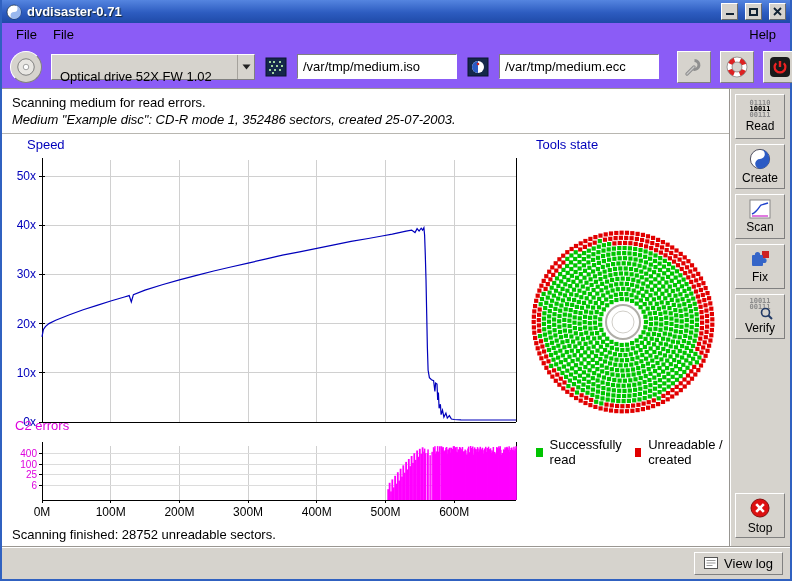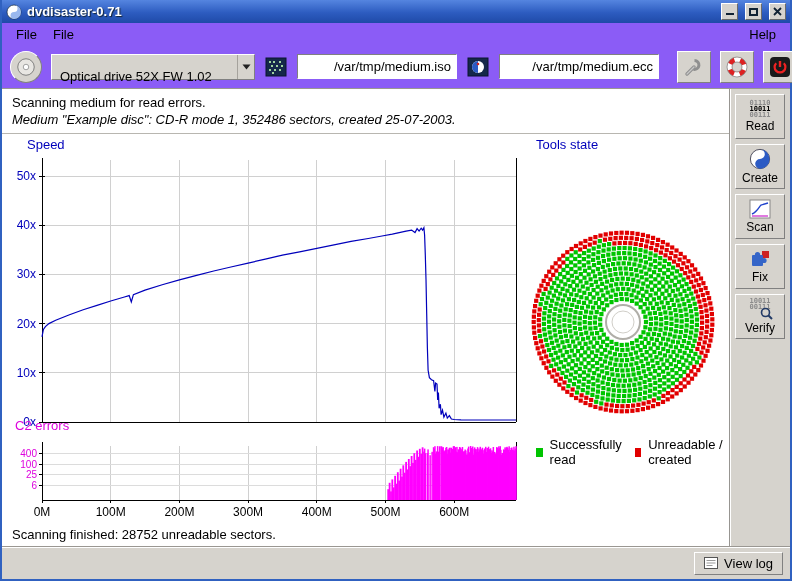--- a/index.html
+++ b/index.html
@@ -34,21 +34,21 @@
   .tool-btn { height: 32px; min-width: 34px; background: #d6d3cd; border: 1px solid;
     border-color: #fff #808080 #808080 #fff; display: inline-flex; align-items: center;
     justify-content: center; padding: 0 3px; }
   .combo { height: 26px; min-width: 204px; background: #d6d3cd; border: 1px solid;
     border-color: #fff #808080 #808080 #fff; display: flex; align-items: center;
     padding-left: 8px; gap: 8px; }
   .combo-text { flex: 1; margin-top: 20px; }
   .combo-arrow { width: 17px; align-self: stretch; display: flex; align-items: center;
     justify-content: center; border-left: 1px solid #a5a29c; }
   .entry { height: 25px; width: 160px; border: 1px solid; border-color: #808080 #fff #fff #808080;
-    background: #fff; font: 13px "Liberation Sans", sans-serif; padding: 0 5px; text-align: right; }
+    background: #fff; font: 13px "Liberation Sans", sans-serif; padding: 0 5px; }
   .chip { width: 24px; height: 22px; display: inline-flex; }
 
   
   .content { flex: 1; min-height: 0; display: flex; }
   .content-left { flex: 1; background: #fff; position: relative; }
   .headline { height: 45px; padding: 6px 10px 0; border-bottom: 1px solid #b8b6b0; }
   .headline .italic { font-style: italic; margin-top: 2px; }
   .plot-area { position: absolute; top: 45px; left: 0; right: 0; bottom: 0; }
   .chart-title { position: absolute; font-size: 13px; }
   #speed-title { top: 3px; left: 25px; }
@@ -1410,20 +1410,28 @@
               <span>00111</span>
           </span>
           <svg width="13" height="13" viewBox="0 0 13 13">
             <circle cx="5.5" cy="5.5" r="4" fill="none" stroke="#223a66" stroke-width="1.6"></circle>
             <path d="M8.5 8.5 L12 12" stroke="#223a66" stroke-width="2"></path>
           </svg>
         </span>
         <span>Verify</span>
       </button>
       <span class="side-spacer"></span>
+      <button class="side-btn">
+        <svg width="24" height="24" viewBox="0 0 24 24">
+          <circle cx="12.6" cy="12.6" r="9" fill="#bbb8b2"></circle>
+          <circle cx="12" cy="12" r="9" fill="#dd1111" stroke="#881111"></circle>
+          <path d="M8.2 8.2 L15.8 15.8 M15.8 8.2 L8.2 15.8" stroke="#fff" stroke-width="2.6"></path>
+        </svg>
+        <span>Stop</span>
+      </button>
     </div>
   </div>
 
   <div class="footer">
     <button class="viewlog">
       <svg width="14" height="12" viewBox="0 0 14 12">
         <rect x="0.5" y="0.5" width="13" height="11" fill="#fff" stroke="#555"></rect>
         <path d="M2.5 3.5 h9 M2.5 6 h9 M2.5 8.5 h6" stroke="#999" stroke-width="1"></path>
       </svg>
       <span>View log</span>

